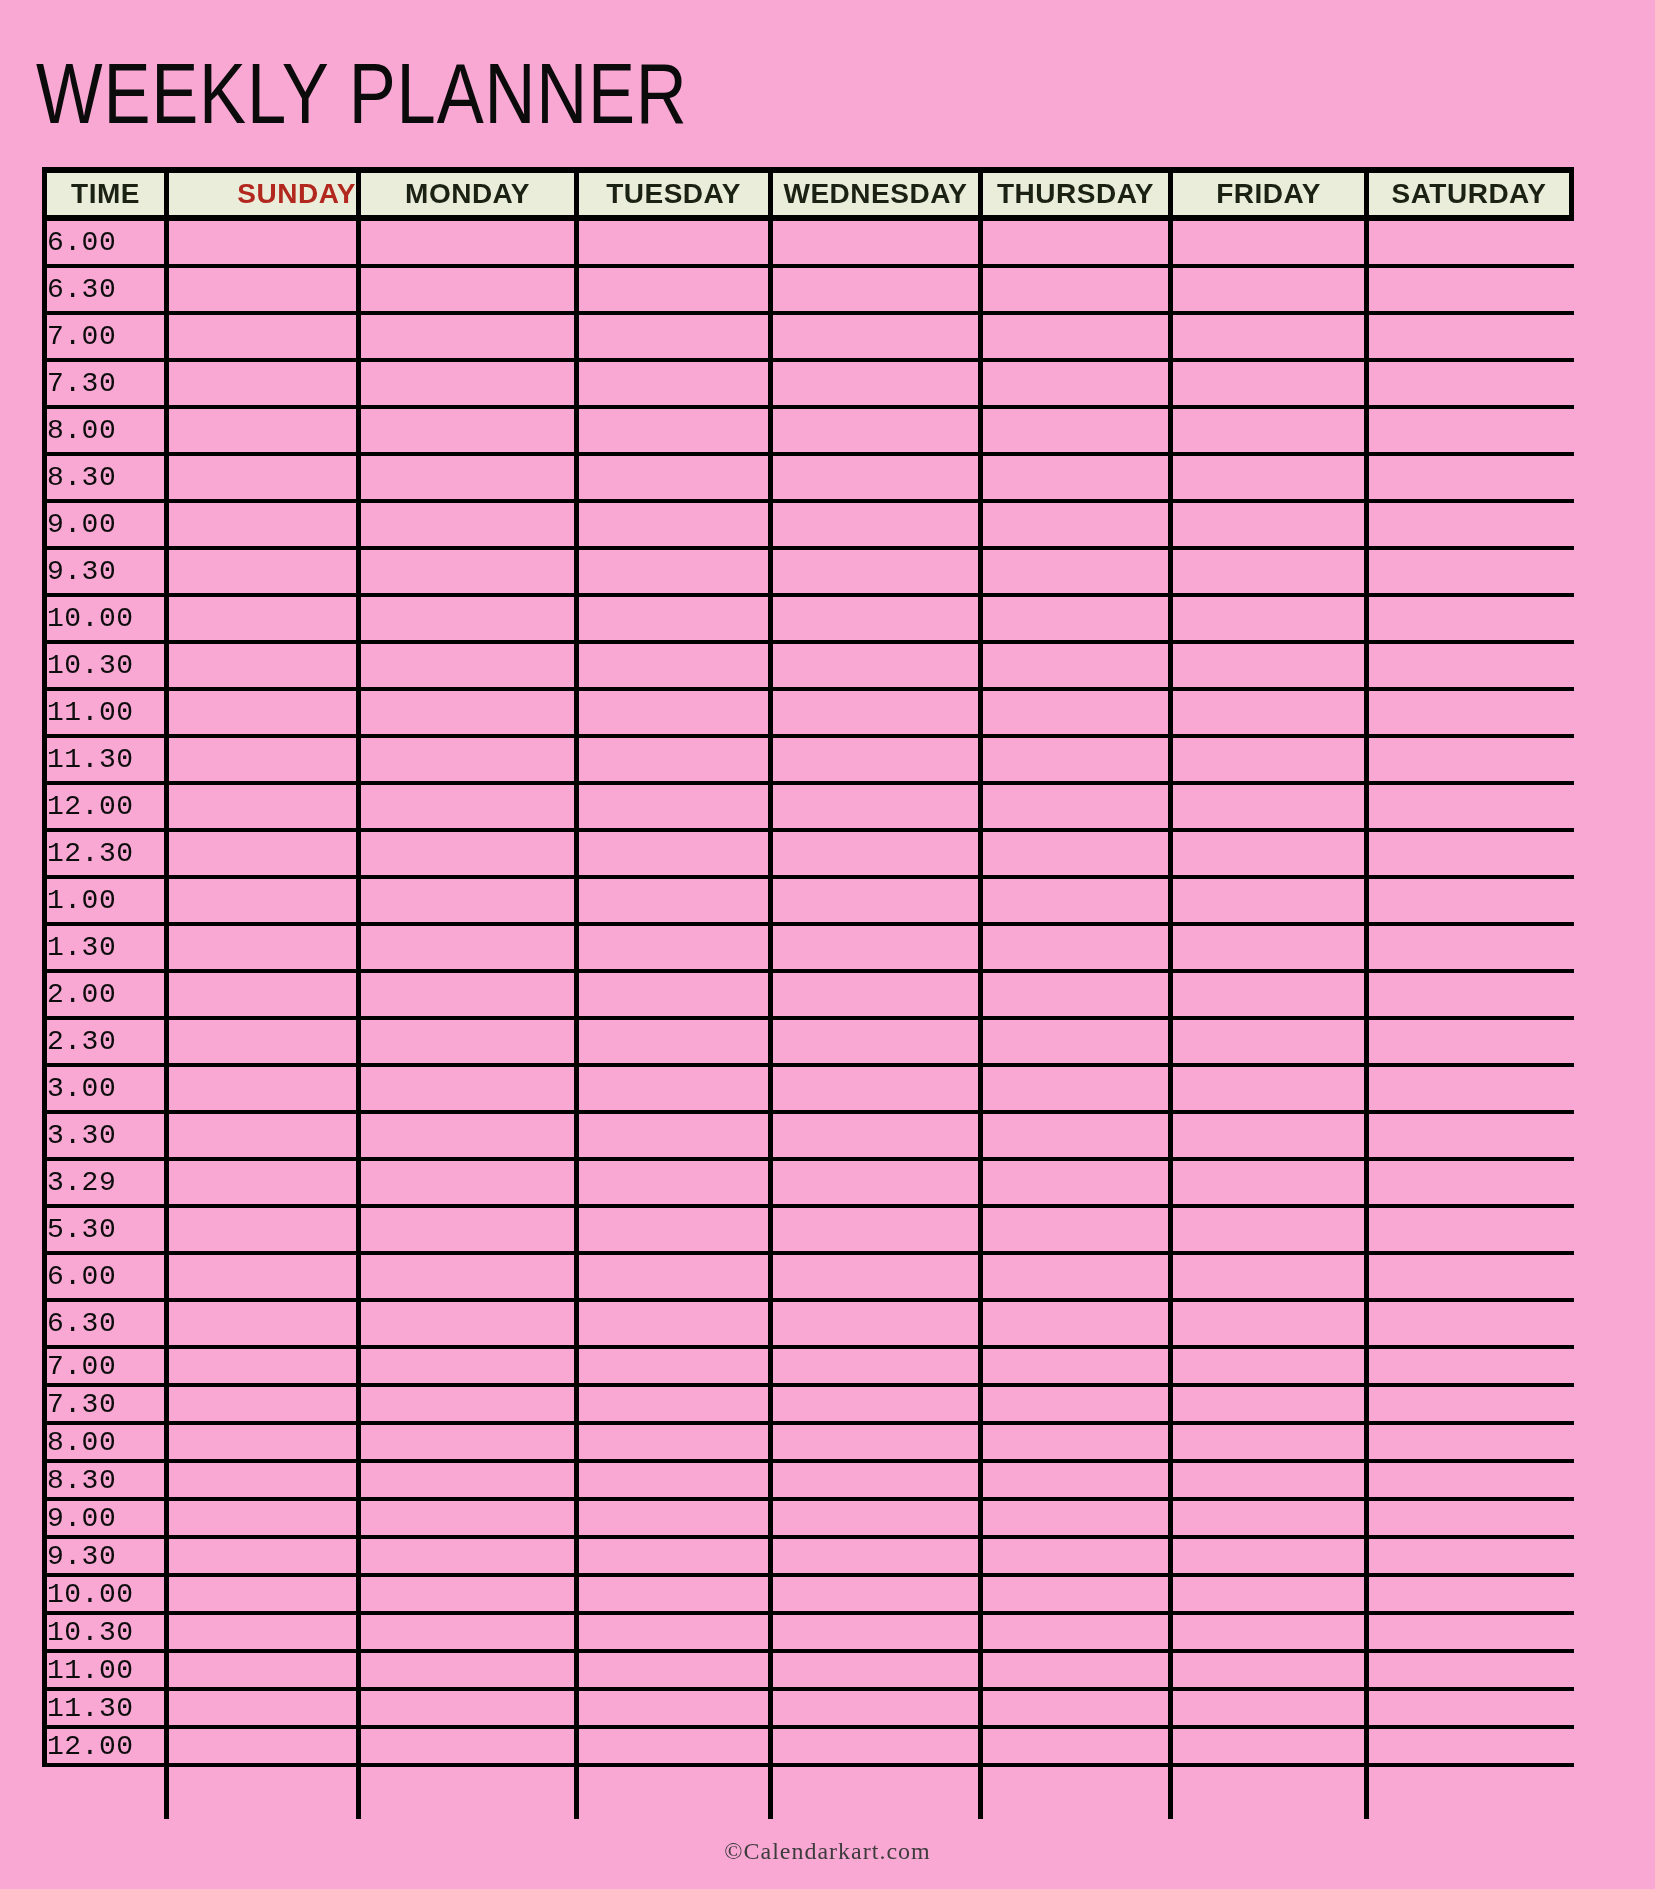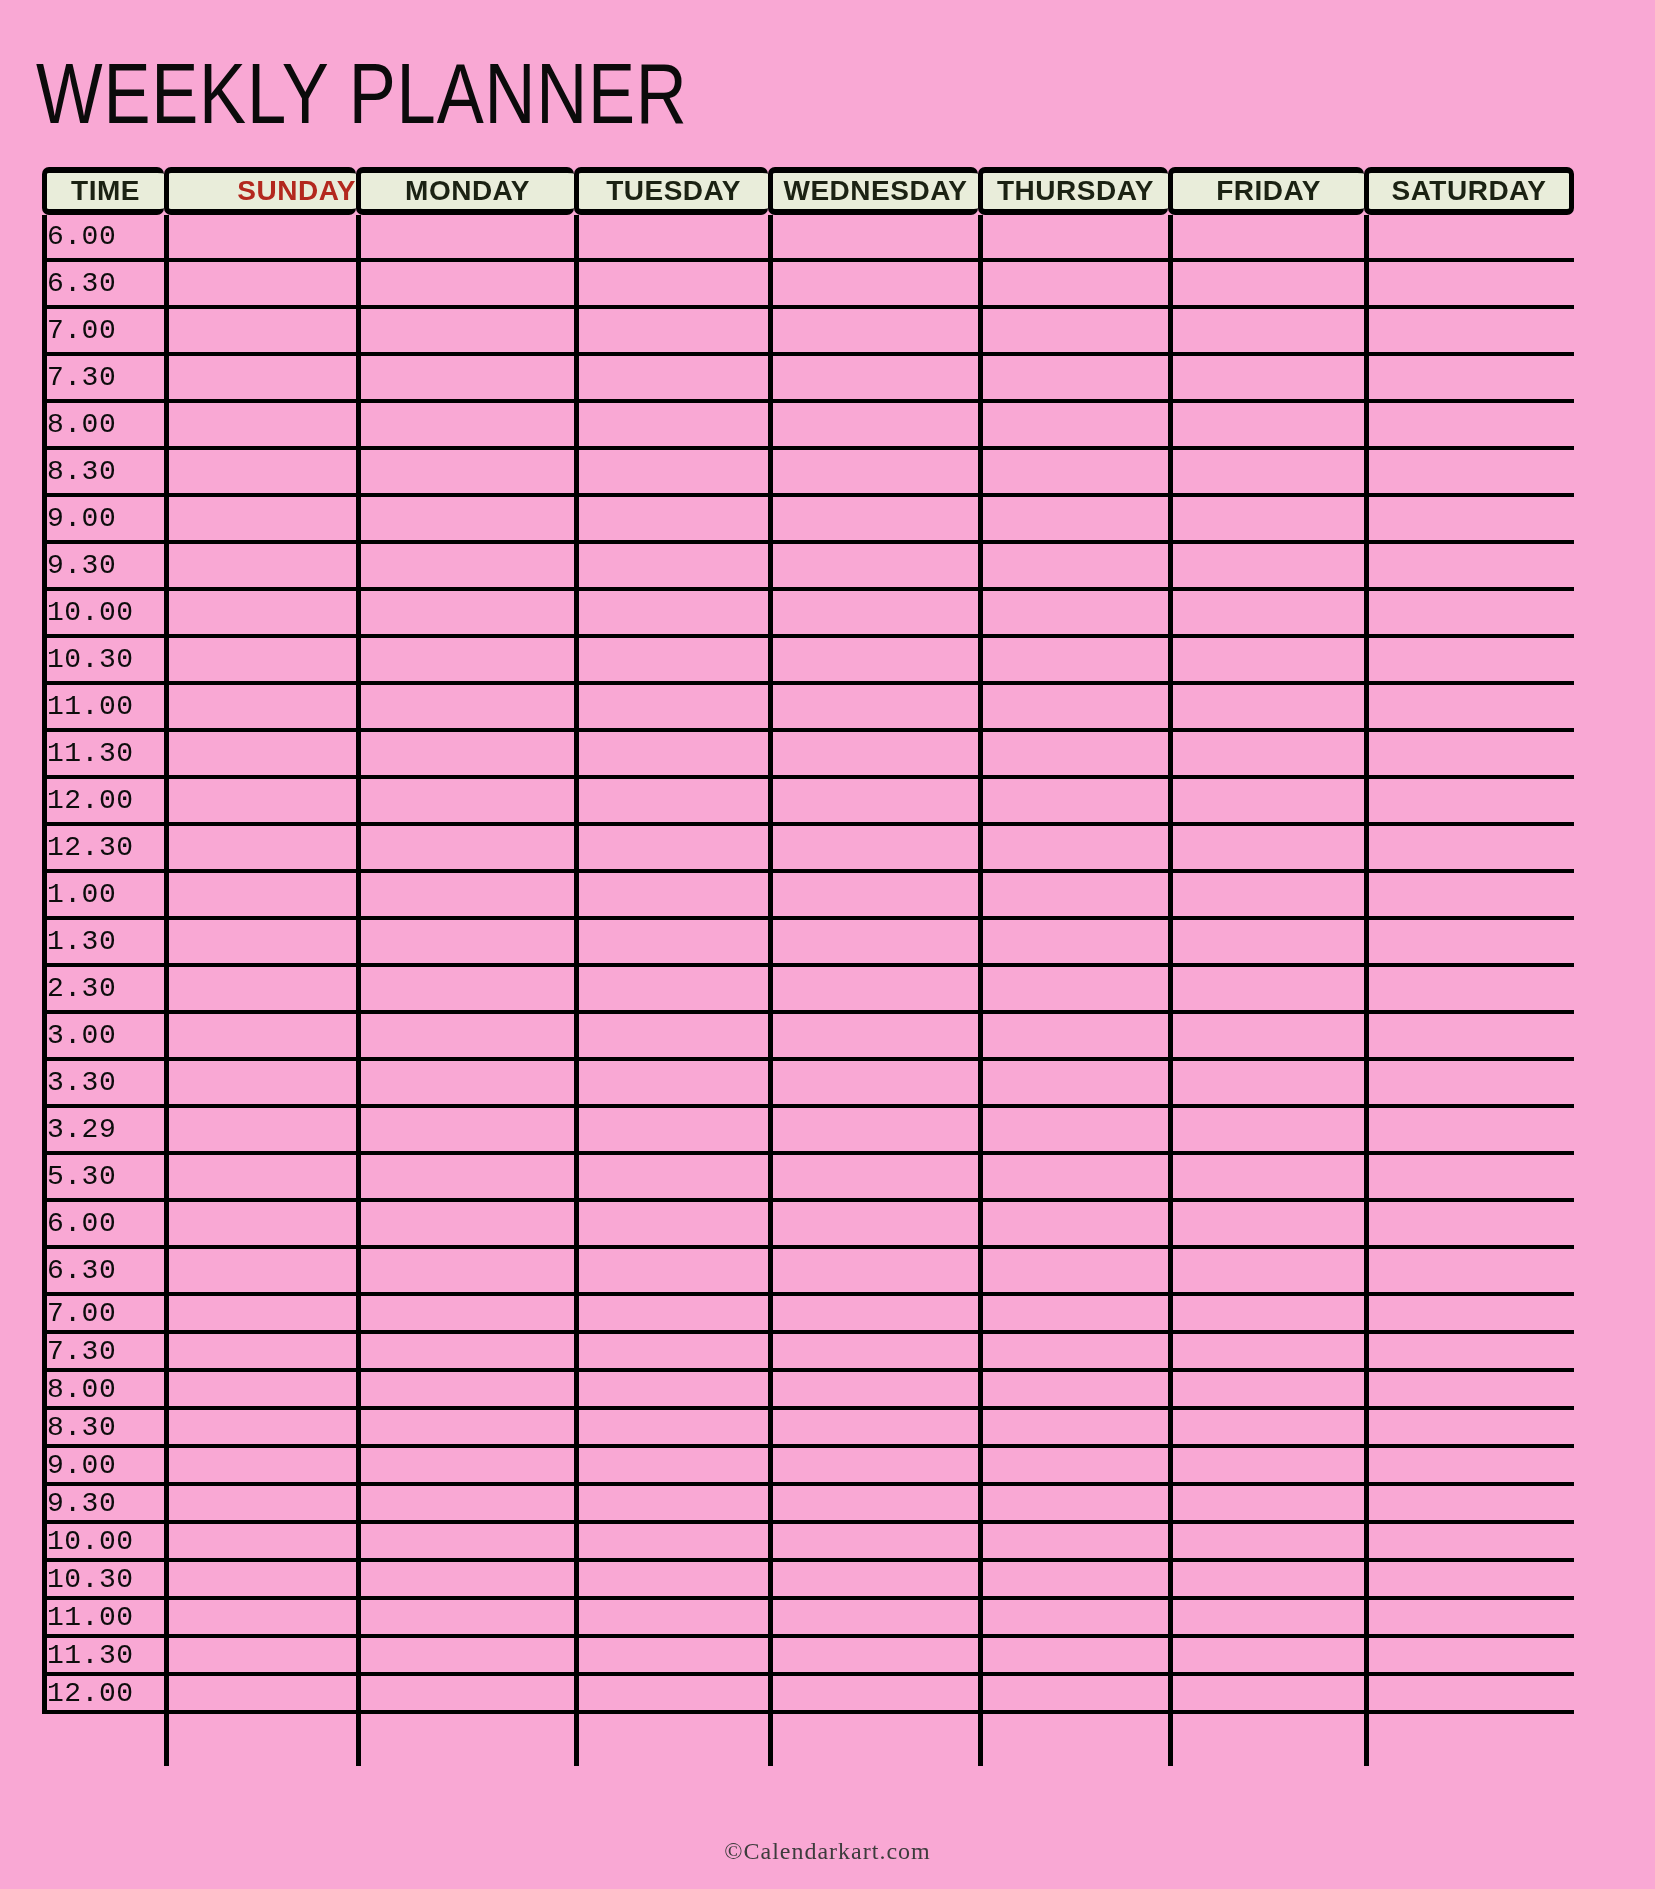--- a/index.html
+++ b/index.html
@@ -41,31 +41,30 @@
     border-collapse: separate;
     border-spacing: 0;
     table-layout: fixed;
   }
   th, td {
     box-sizing: border-box;
     padding: 0;
     vertical-align: middle;
   }
   th {
-    height: 48px;
+    height: 54px;
     background: var(--header-bg, #e9edda);
     border-top: 6px solid var(--grid, #000);
     border-bottom: 6px solid var(--grid, #000);
     border-left: 5px solid var(--grid, #000);
     font-size: 28px;
     font-weight: bold;
     letter-spacing: 0.5px;
     color: var(--day-text, #1b2213);
     text-align: center;
-    border-radius: 7px;
   }
   th:last-child {
     border-right: 5px solid var(--grid, #000);
   }
   th.sun {
     color: var(--sunday-text, #b3281e);
     text-align: right;
   }
   td {
     border-left: 5px solid var(--grid, #000);
@@ -284,20 +283,30 @@
           <td class="time-cell">1.30</td>
           <td class="schedule-cell"></td>
           <td class="schedule-cell"></td>
           <td class="schedule-cell"></td>
           <td class="schedule-cell"></td>
           <td class="schedule-cell"></td>
           <td class="schedule-cell"></td>
           <td class="schedule-cell"></td>
         </tr>
         <tr class="r-tall">
+          <td class="time-cell">2.00</td>
+          <td class="schedule-cell"></td>
+          <td class="schedule-cell"></td>
+          <td class="schedule-cell"></td>
+          <td class="schedule-cell"></td>
+          <td class="schedule-cell"></td>
+          <td class="schedule-cell"></td>
+          <td class="schedule-cell"></td>
+        </tr>
+        <tr class="r-tall">
           <td class="time-cell">2.30</td>
           <td class="schedule-cell"></td>
           <td class="schedule-cell"></td>
           <td class="schedule-cell"></td>
           <td class="schedule-cell"></td>
           <td class="schedule-cell"></td>
           <td class="schedule-cell"></td>
           <td class="schedule-cell"></td>
         </tr>
         <tr class="r-tall">

